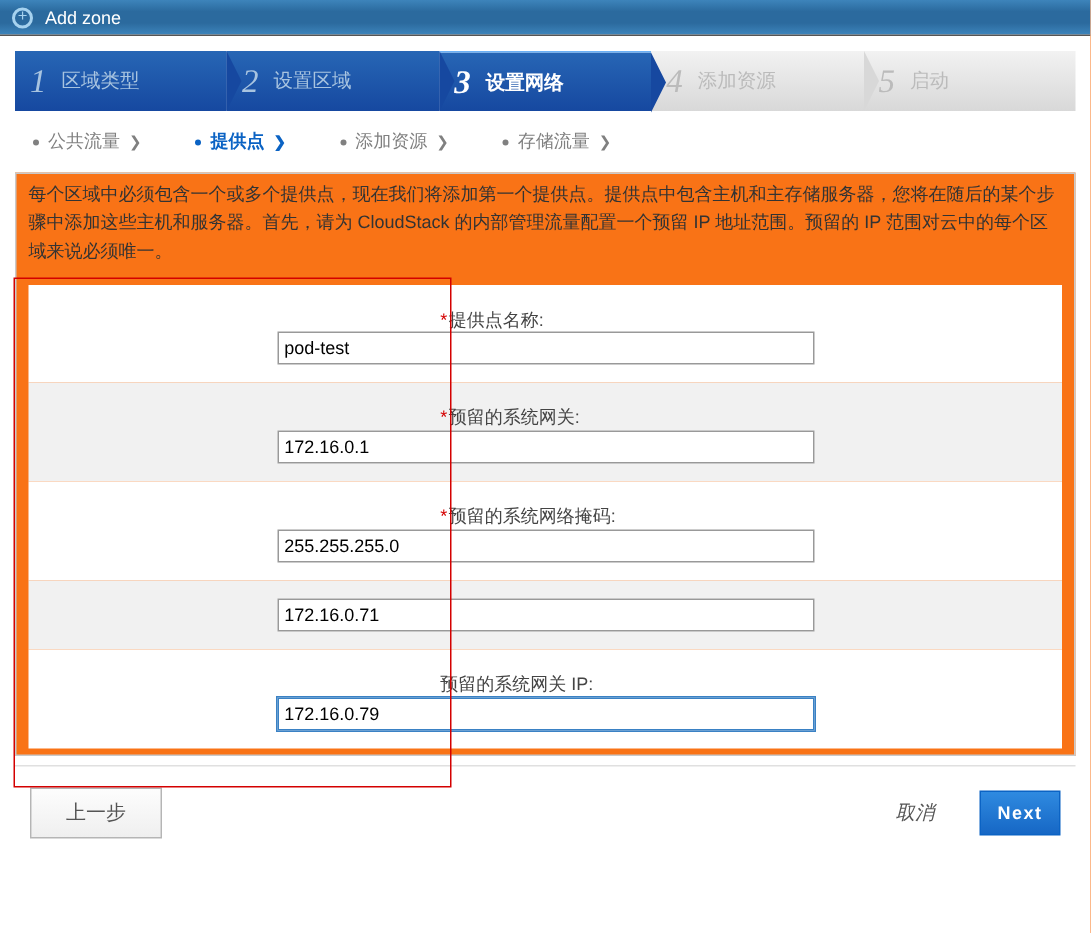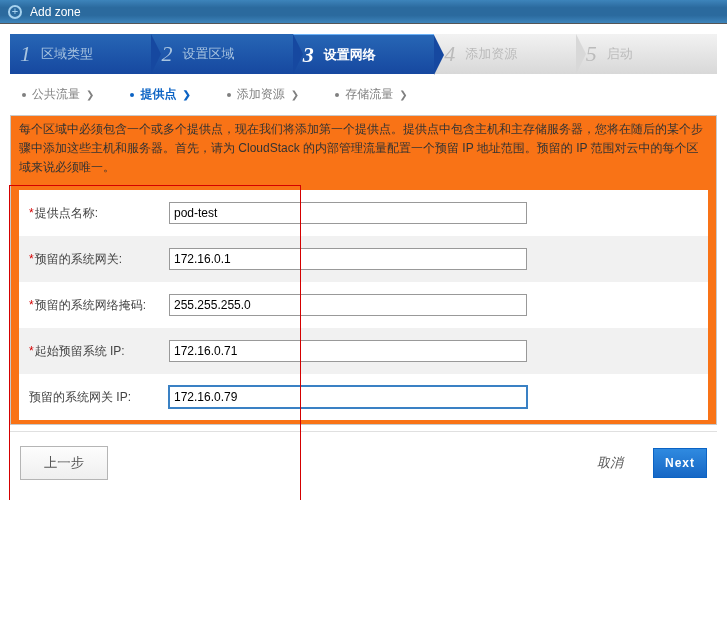--- a/index.html
+++ b/index.html
@@ -21,21 +21,21 @@
 .substeps { display: flex; gap: 12px; margin-bottom: 8px; padding: 2px 0; }
 .sub { display: flex; align-items: center; padding: 2px 12px; color: #808080; cursor: pointer; }
 .sub.active { color: #0b63c4; font-weight: bold; }
 .sub .chev { margin-left: 6px; color: #808080; font-size: 10px; }
 .sub.active .chev { color: #0b63c4; }
 .sub .dot { width: 4px; height: 4px; border-radius: 50%; background: #808080; margin-right: 6px; }
 .sub.active .dot { background: #0b63c4; }
 .panel { border: 1px solid #c9c9c9; padding: 4px 8px; background: #f97316;}
 .desc { font-size: 12px; color: #333; line-height: 1.6; margin-bottom: 12px; }
 .formwrap { position: relative; }
-.form-row { display: flex; align-items: flex-start; padding: 12px 10px; }
+.form-row { display: flex; align-items: center; padding: 12px 10px; flex-direction: column; }
 .form-row:nth-child(odd) { background: #f1f1f1; }
 .form-row:nth-child(even) { background: #fff; }
 .flabel { width: 140px; padding-top: 3px; color: #444; line-height: 1.4; }
 .req { color: #d40000; margin-right: 1px; }
 .finput { flex: none; }
 .finput input { width: 358px; height: 22px; border: 1px solid #999; padding: 0 4px; font-size: 12px; background: #fff; }
 .highlight { position: absolute; border: 1px solid #d40000; pointer-events: none; left: -10px; top: -5px; width: 292px; height: 340px; }
 .footer { display: flex; align-items: center; padding: 14px 10px 10px 10px; border-top: 1px solid #e0e0e0; margin-top: 6px; }
 .btn-prev { width: 88px; height: 34px; border: 1px solid #b5b5b5; background: linear-gradient(#fdfdfd, #efefef); color: #555; cursor: pointer; }
 .spacer { flex: 1; }
@@ -109,21 +109,20 @@
       </div>
       <div class="form-row">
         <div class="flabel"><span class="req">*</span><span>预留的系统网关:</span></div>
         <div class="finput"><input type="text" value="172.16.0.1" style=""></div>
       </div>
       <div class="form-row">
         <div class="flabel"><span class="req">*</span><span>预留的系统网络掩码:</span></div>
         <div class="finput"><input type="text" value="255.255.255.0" style=""></div>
       </div>
       <div class="form-row">
-        <div class="flabel"><span class="req">*</span><span>起始预留系统 IP:</span></div>
         <div class="finput"><input type="text" value="172.16.0.71" style=""></div>
       </div>
       <div class="form-row">
         <div class="flabel"><span>预留的系统网关 IP:</span></div>
         <div class="finput"><input type="text" style="border-color: rgb(58, 129, 196); outline: rgb(58, 129, 196) solid 1px;" value="172.16.0.79"></div>
       </div>
     </div>
   </div>
 
   <div class="footer">

